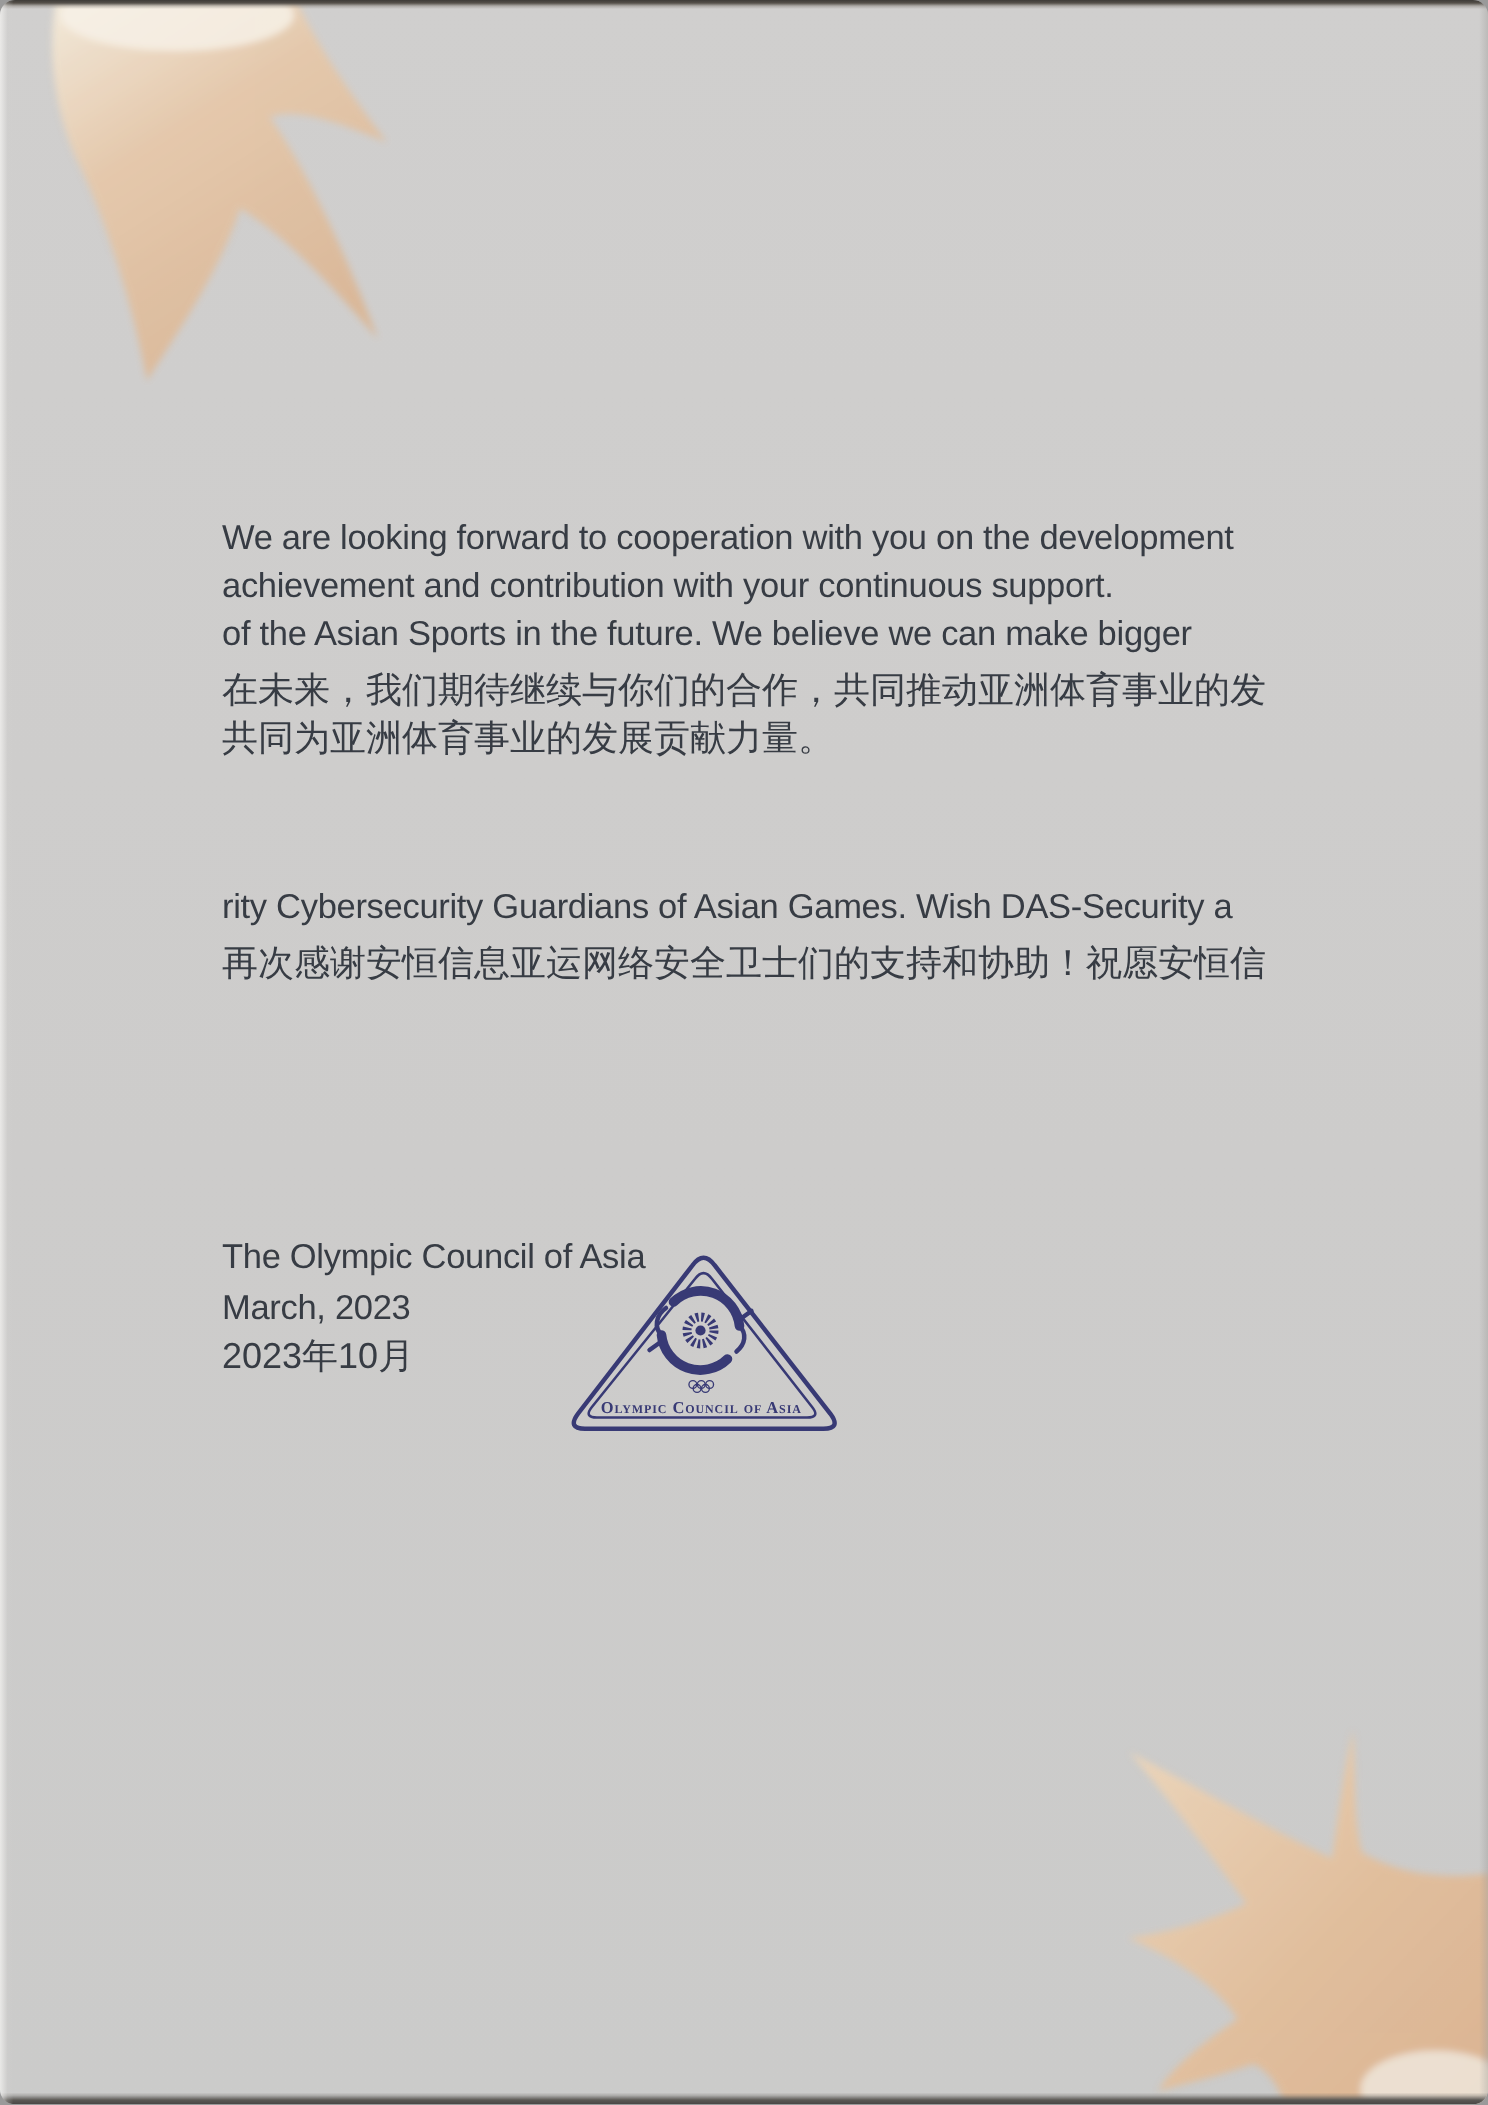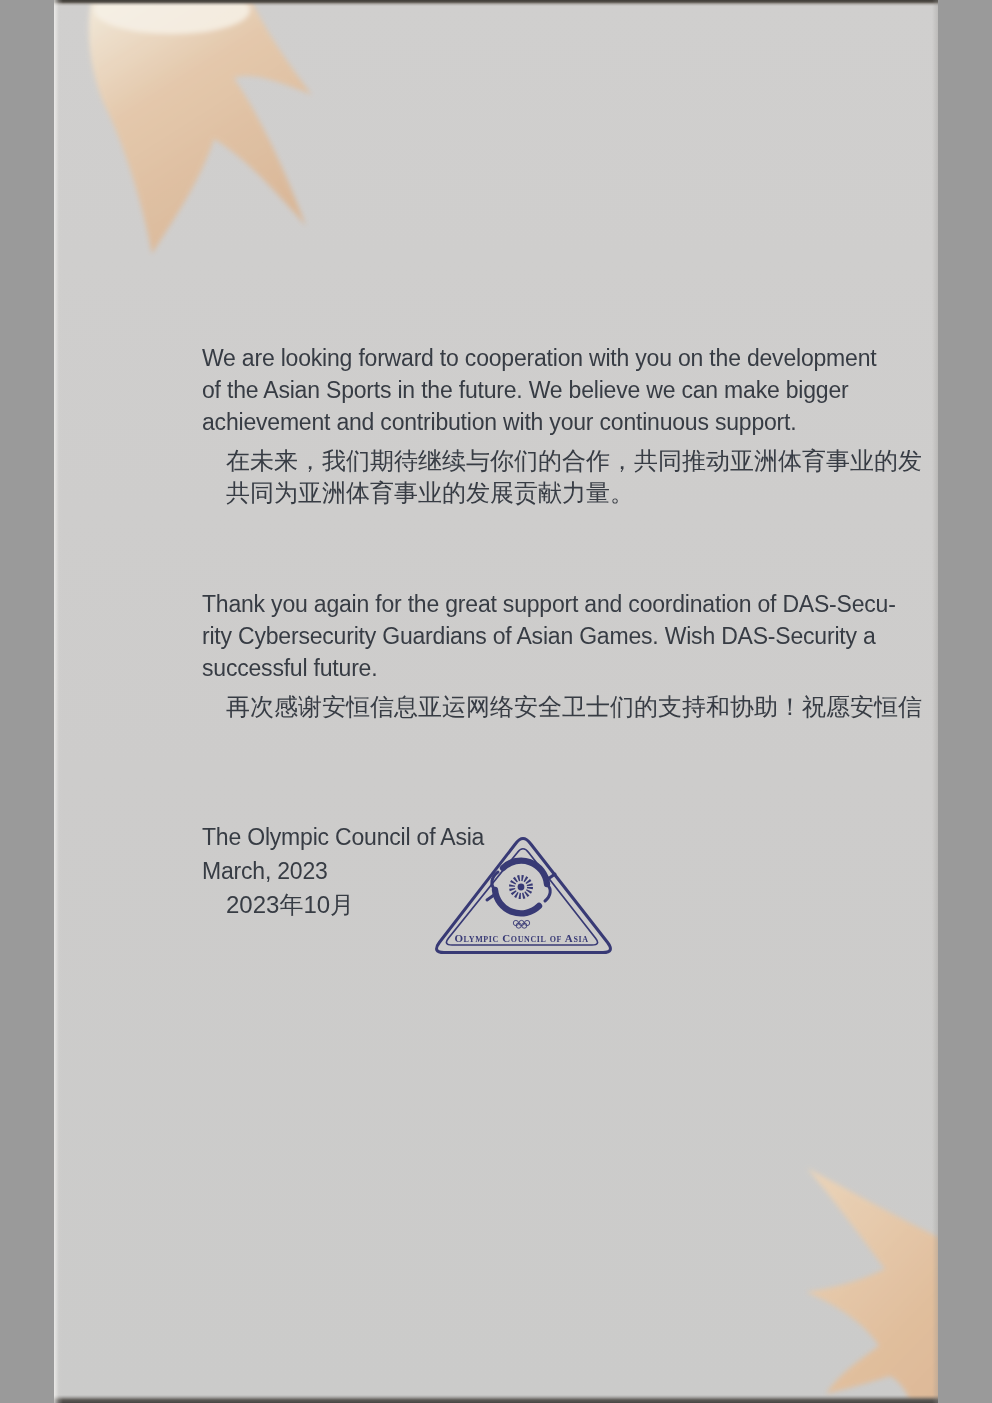--- a/index.html
+++ b/index.html
@@ -1,22 +1,23 @@
 <!DOCTYPE html>
 <html><head>
 <meta charset="utf-8">
 <style>
   html,body{margin:0;padding:0;background:#9a9a9a;}
   .page{
     position:relative;
-    width:884px;height:1403px;
+    width:992px;height:1403px;
     margin:0 auto;
     background:linear-gradient(180deg,#d0cfce 0%,#cdcccb 55%,#cbcbca 100%);
     overflow:hidden;
     font-family:"Liberation Sans","DejaVu Sans",sans-serif;
+    border-radius:10px;
   }
   
   .edge{position:absolute;pointer-events:none;}
   .edge-top{left:0;top:0;width:100%;height:6px;
     background:linear-gradient(180deg,#3e3b37 0px,#55504a 2px,rgba(130,124,116,.45) 4px,rgba(130,124,116,0) 6px);}
   .edge-bottom{left:0;bottom:0;width:100%;height:8px;
     background:linear-gradient(0deg,#474543 0px,#5c5955 3px,rgba(100,97,93,.3) 6px,rgba(100,97,93,0) 8px);}
   .edge-left{left:0;top:0;width:9px;height:100%;
     background:linear-gradient(90deg,rgba(246,245,243,.7) 0px,rgba(210,209,207,.25) 5px,rgba(210,209,207,0) 9px);}
   .edge-right{right:0;top:0;width:6px;height:100%;
@@ -26,21 +27,21 @@
   .wm{position:absolute;}
   .wm-tl{left:10px;top:0;}
   .wm-br{left:692px;top:1123px;}
 
   
   .text-block{position:absolute;left:148px;width:710px;color:#373c44;}
   .block-1{top:342px;}
   .block-2{top:588px;}
   .line{white-space:nowrap;line-height:32px;height:32px;}
   .en{font-size:23px;letter-spacing:-0.2px;}
-  .zh{font-size:24px;letter-spacing:0;margin-left:24px;}
+  .zh{font-size:24px;letter-spacing:0;}
   .zh-group{margin-top:7px;}
 
   .signature{position:absolute;left:148px;top:820px;color:#373c44;}
   .signature .line{line-height:34px;height:34px;}
 
   
   .stamp{position:absolute;left:372px;top:828px;width:198px;height:134px;opacity:.92;}
 </style>
 </head>
 <body>
@@ -99,34 +100,32 @@
         C 200 88, 204 58, 210 30 Z"></path>
       <ellipse cx="265" cy="270" rx="50" ry="26" fill="#f4eee2" opacity="0.8"></ellipse>
     </g>
   </svg>
 
   <main>
 
     <section class="text-block block-1">
       <div>
         <div class="line en">We are looking forward to cooperation with you on the development</div>
+        <div class="line en">achievement and contribution with your continuous support.</div>
         <div class="line en">of the Asian Sports in the future. We believe we can make bigger</div>
-        <div class="line en">achievement and contribution with your continuous support.</div>
       </div>
       <div class="zh-group">
         <div class="line zh">在未来，我们期待继续与你们的合作，共同推动亚洲体育事业的发</div>
         <div class="line zh">共同为亚洲体育事业的发展贡献力量。</div>
       </div>
     </section>
 
     <section class="text-block block-2">
       <div>
-        <div class="line en">Thank you again for the great support and coordination of DAS-Secu-</div>
         <div class="line en">rity Cybersecurity Guardians of Asian Games. Wish DAS-Security a</div>
-        <div class="line en">successful future.</div>
       </div>
       <div class="zh-group">
         <div class="line zh">再次感谢安恒信息亚运网络安全卫士们的支持和协助！祝愿安恒信</div>
       </div>
     </section>
 
     <section class="signature">
       <div class="line en">The Olympic Council of Asia</div>
       <div class="line en">March, 2023</div>
       <div class="line zh">2023年10月</div>

